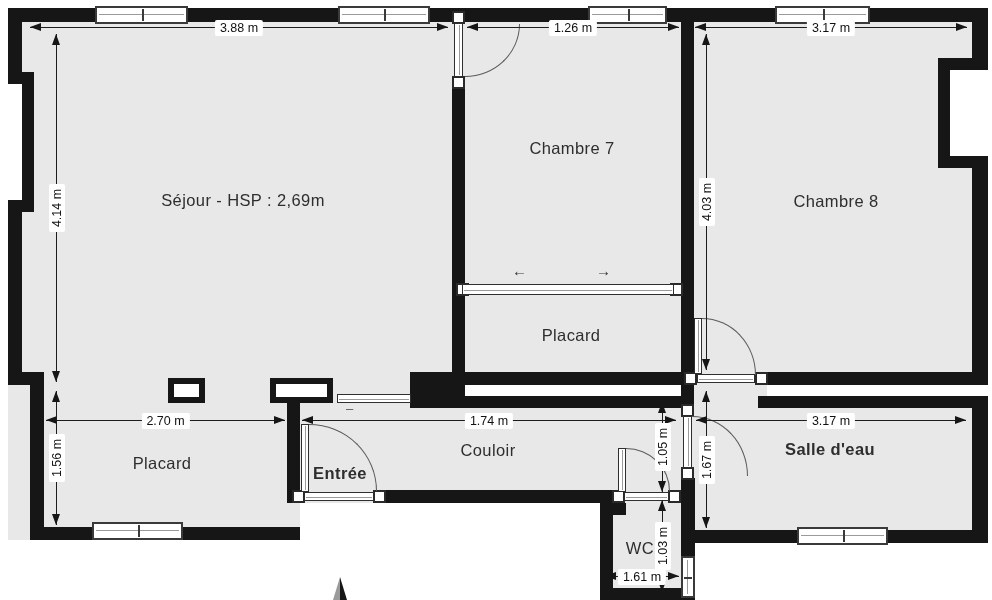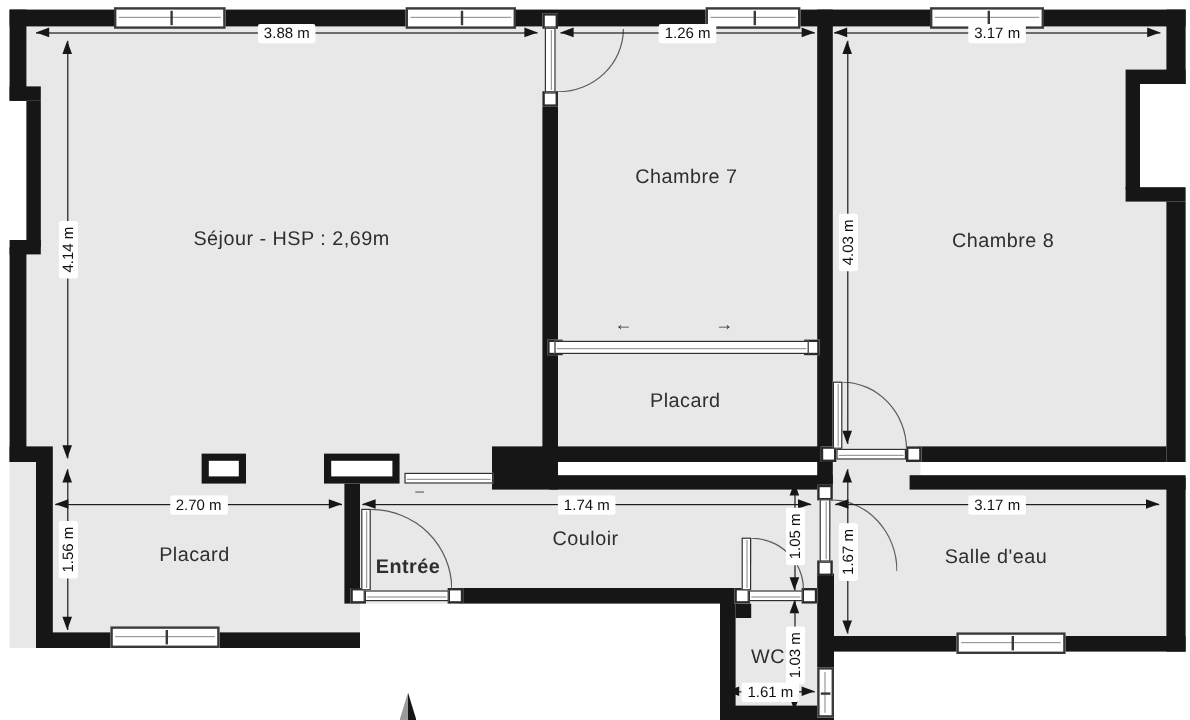--- a/index.html
+++ b/index.html
@@ -176,18 +176,18 @@
     <span class="dlabel">1.61 m</span>
     </div>
 
   <span class="rlabel" style="left:243px;top:200px;">Séjour - HSP : 2,69m</span>
   <span class="rlabel" style="left:572px;top:148px;">Chambre 7</span>
   <span class="rlabel" style="left:836px;top:201px;">Chambre 8</span>
   <span class="rlabel" style="left:571px;top:335px;">Placard</span>
   <span class="rlabel" style="left:162px;top:463px;">Placard</span>
   <span class="rlabel" style="left:340px;top:473px;font-weight:bold;">Entrée</span>
   <span class="rlabel" style="left:488px;top:450px;">Couloir</span>
-  <span class="rlabel" style="left:830px;top:465px;">Salle d'eau</span>
+  <span class="rlabel" style="left:830px;top:449px;font-weight:bold;">Salle d'eau</span>
   <span class="rlabel" style="left:640px;top:548px;text-align:center;">WC</span>
 
   <div class="north" style="left:333px;top:577px;"></div>
 
 </div>
 
 </body></html>

